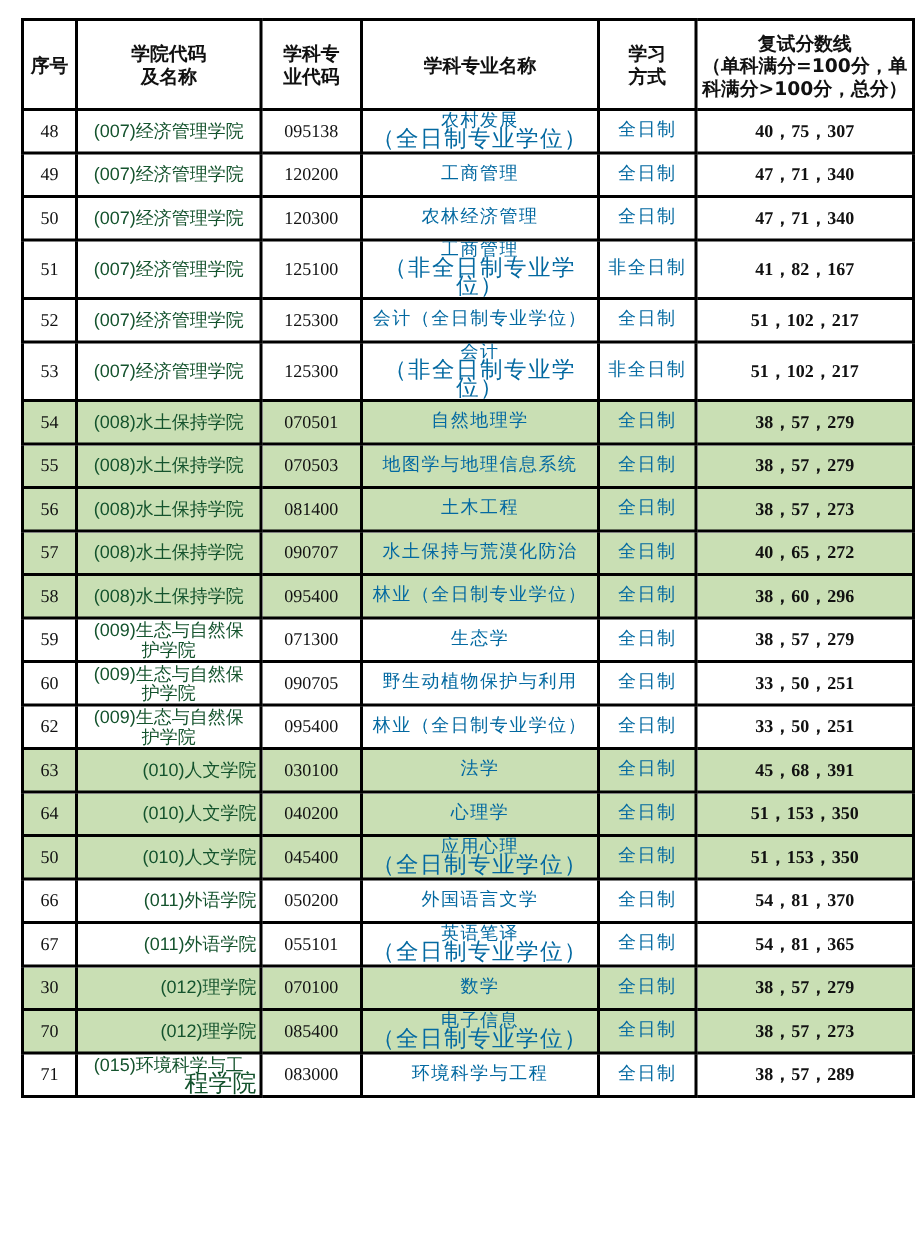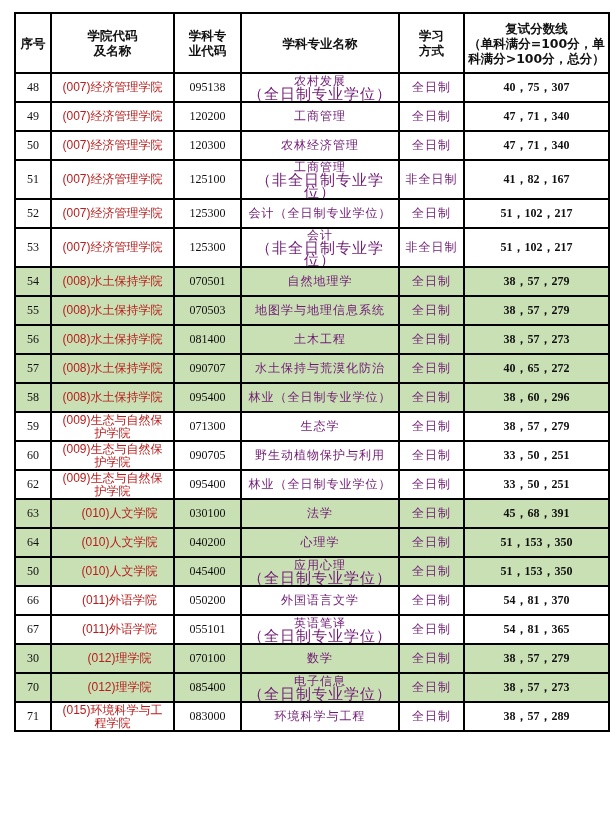--- a/index.html
+++ b/index.html
@@ -25,23 +25,23 @@
     font-size:12.5px;
     line-height:15px;
     font-family:"DejaVu Sans","Liberation Sans",sans-serif;
   }
   table.score-table td {
     height:27px;
     font-size:12px;
     line-height:13px;
   }
   td.c-no, td.c-code { font-family:"Liberation Serif","DejaVu Serif",serif; font-size:13px; }
-  td.c-college { text-align:left; padding-left:4px; font-family:"Liberation Sans","DejaVu Sans",sans-serif; color:#b91c1c; }
-  td.c-college.center { text-align:center; padding-left:16px; }
-  td.c-major, td.c-mode { font-family:Liberation Serif, serif; color:#701a75; letter-spacing:1px;margin-left:32px; }
+  td.c-college { text-align:left; padding-left:4px; font-family:"Liberation Sans","DejaVu Sans",sans-serif; color:#14532d; }
+  td.c-college.center { text-align:right; padding-left:16px; }
+  td.c-major, td.c-mode { font-family:Liberation Mono, monospace; color:#0369a1; letter-spacing:1px;margin-left:32px; }
   td.c-score { font-weight:bold; font-family:"Liberation Serif","DejaVu Serif",serif; font-size:13px;margin-left:16px; }
   tr.green td { background:#c9dfb4; }
   .sub { display:block; font-size:15px; line-height:12px; }
   .hdr-score { font-size:12px; line-height:15px; }
 </style>
 </head>
 <body>
 
 <table class="score-table">
   <colgroup>
@@ -239,20 +239,20 @@
       <tr class="green">
         <td class="c-no">70</td>
         <td class="c-college center"><span>(012)理学院</span></td>
         <td class="c-code">085400</td>
         <td class="c-major"><span>电子信息</span><span class="sub">（全日制专业学位）</span></td>
         <td class="c-mode">全日制</td>
         <td class="c-score">38，57，273</td>
       </tr>
       <tr>
         <td class="c-no">71</td>
-        <td class="c-college"><span>(015)环境科学与工</span><span class="sub" style="text-align:center;font-size:12px">程学院</span></td>
+        <td class="c-college"><span>(015)环境科学与工</span><span class="sub" style="text-align:right;font-size:16px">程学院</span></td>
         <td class="c-code">083000</td>
         <td class="c-major"><span>环境科学与工程</span></td>
         <td class="c-mode">全日制</td>
         <td class="c-score">38，57，289</td>
       </tr>
     </tbody>
 </table>
 
 </body></html>

